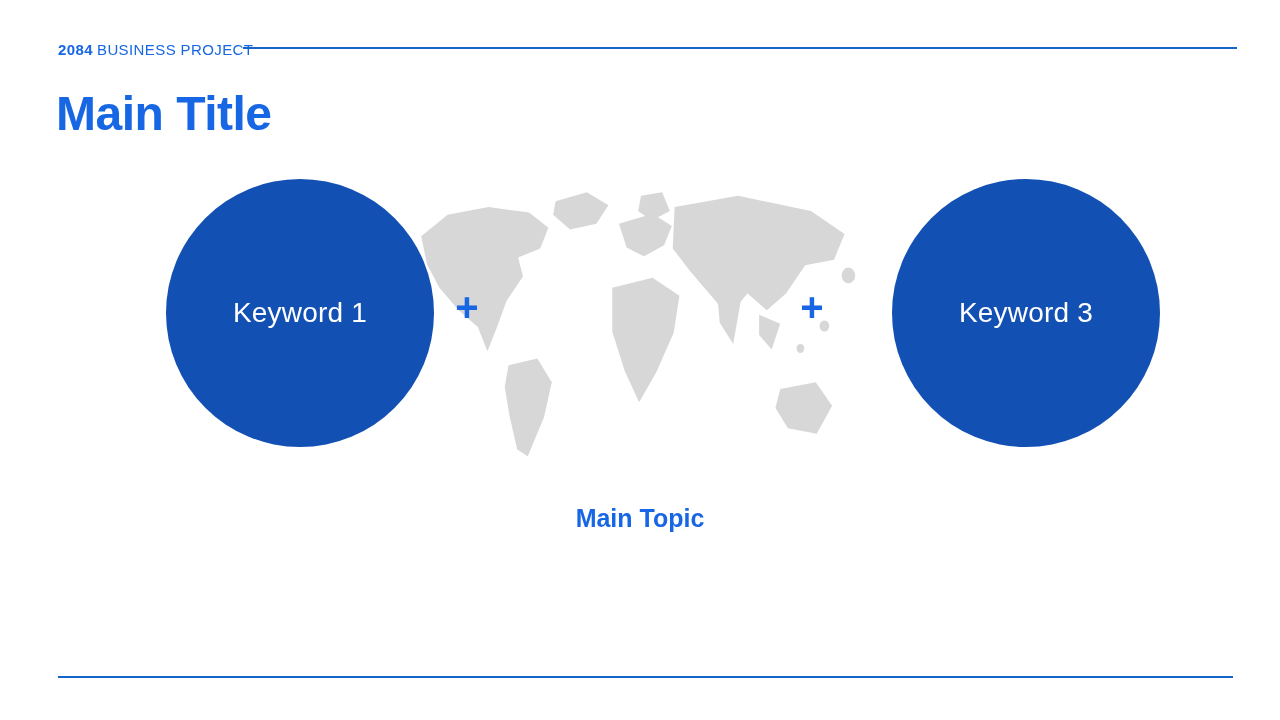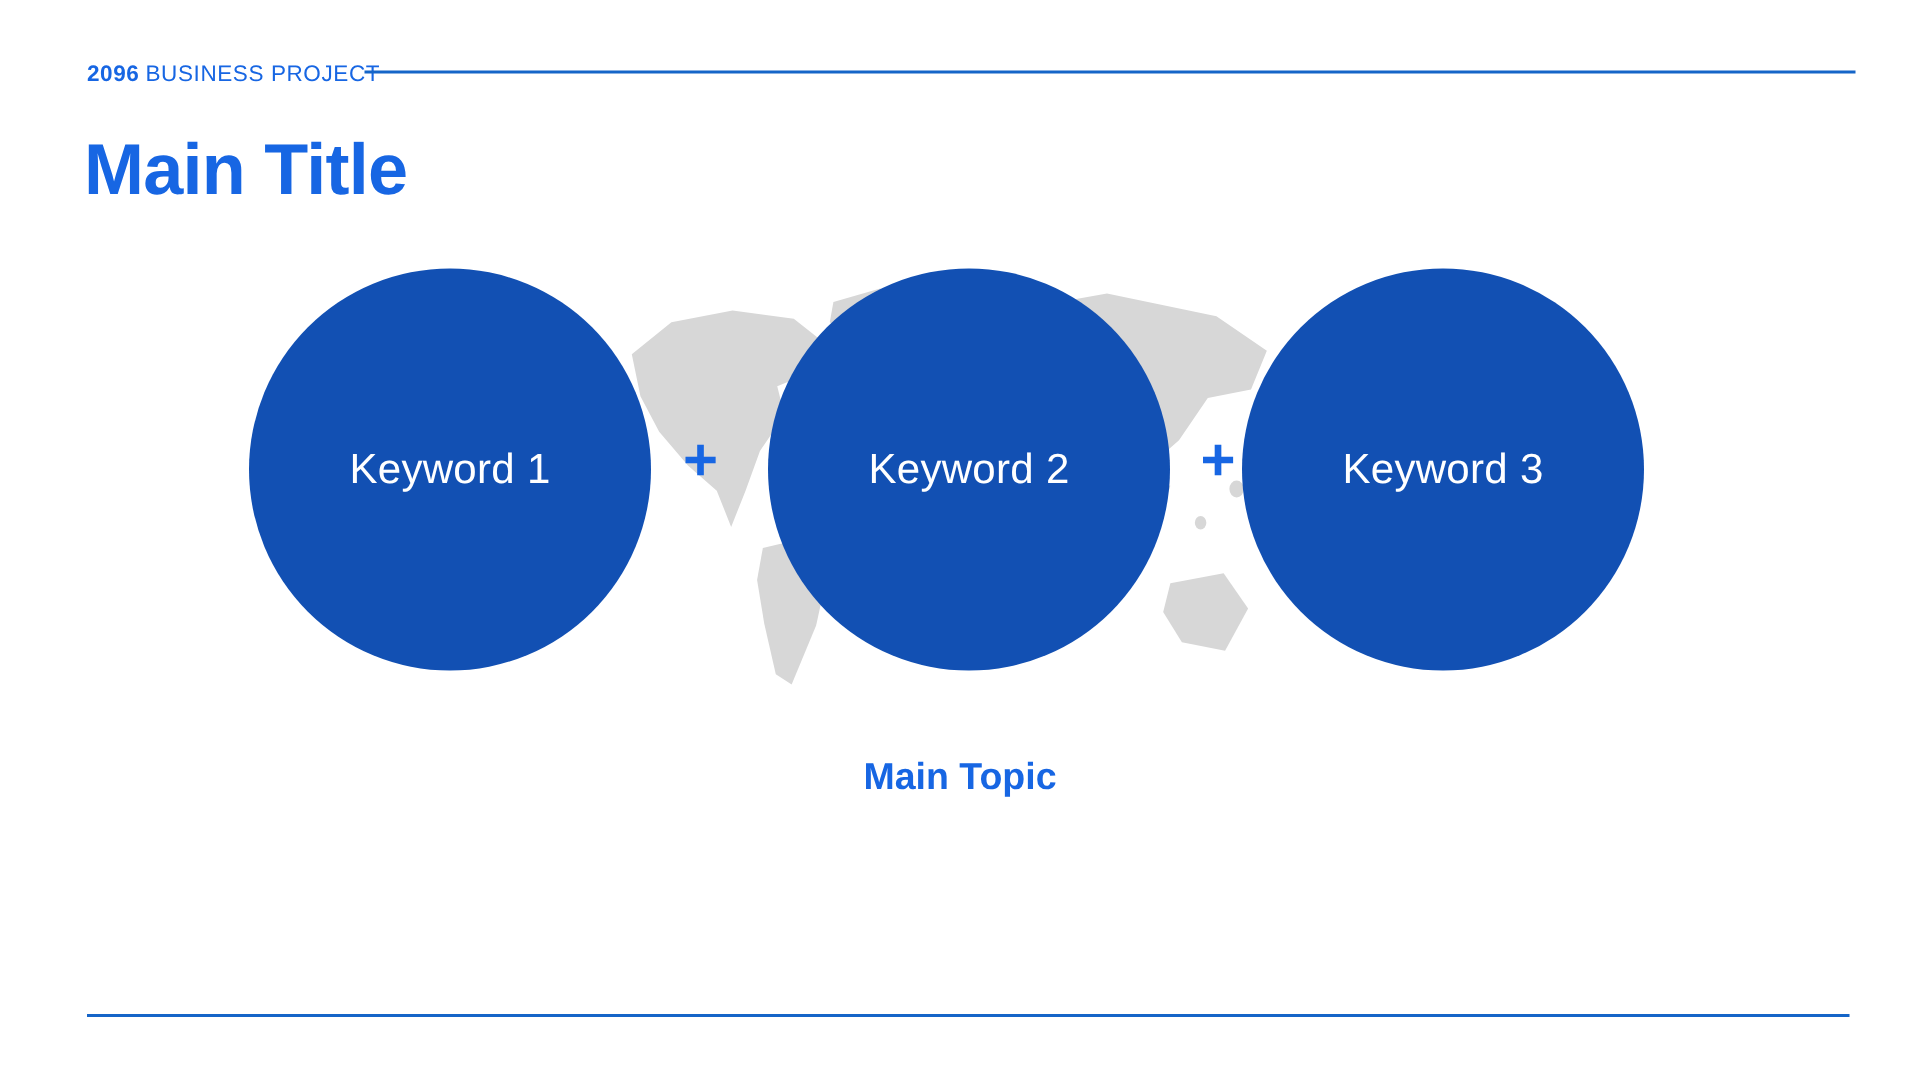--- a/index.html
+++ b/index.html
@@ -44,21 +44,21 @@
   }
 
   
   .circle{
     position:absolute;top:179px;width:268px;height:268px;
     border-radius:50%;background:var(--circle-fill);
     display:flex;align-items:center;justify-content:center;
   }
   .circle-1{left:166px;}
   .circle-2{left:512px;}
-  .circle-3{left:828px;}
+  .circle-3{left:892px;}
   .circle .label{
     color:var(--circle-text);font-size:28px;font-weight:400;
     letter-spacing:.2px;
   }
   .plus{
     position:absolute;top:285px;width:44px;height:44px;
     display:flex;align-items:center;justify-content:center;
     color:var(--accent);font-size:40px;font-weight:700;line-height:1;
   }
   .plus-1{left:445px;}
@@ -78,21 +78,21 @@
     position:absolute;left:58px;top:676px;width:1175px;height:2px;
     background:var(--rule);
   }
 </style>
 </head>
 <body>
 
 <div class="slide">
 
   <div class="brand">
-    <span class="year">2096</span><span class="name">BUSINESS PROJECT</span>
+    <span class="year">2084</span><span class="name">BUSINESS PROJECT</span>
   </div>
   <div class="rule-top"></div>
 
   <h1 class="title">Main Title</h1>
 
   <svg class="map" viewBox="0 0 1000 520" preserveAspectRatio="none" aria-hidden="true">
     <g fill="currentColor">
 
       <path d="M320,38 L385,22 430,45 405,78 350,88 315,62 Z"></path>
 
@@ -119,23 +119,20 @@
       <path d="M788,372 L862,360 896,402 864,452 804,442 778,406 Z"></path>
     </g>
   </svg>
 
   <div class="circle circle-1">
     <span class="label">Keyword 1</span>
   </div>
 
   <div class="plus plus-1">+</div>
 
-  <div class="circle circle-2">
-    <span class="label">Keyword 2</span>
-  </div>
 
   <div class="plus plus-2">+</div>
 
   <div class="circle circle-3">
     <span class="label">Keyword 3</span>
   </div>
 
   <div class="topic-heading">Main Topic</div>
 
   <div class="rule-bottom"></div>

